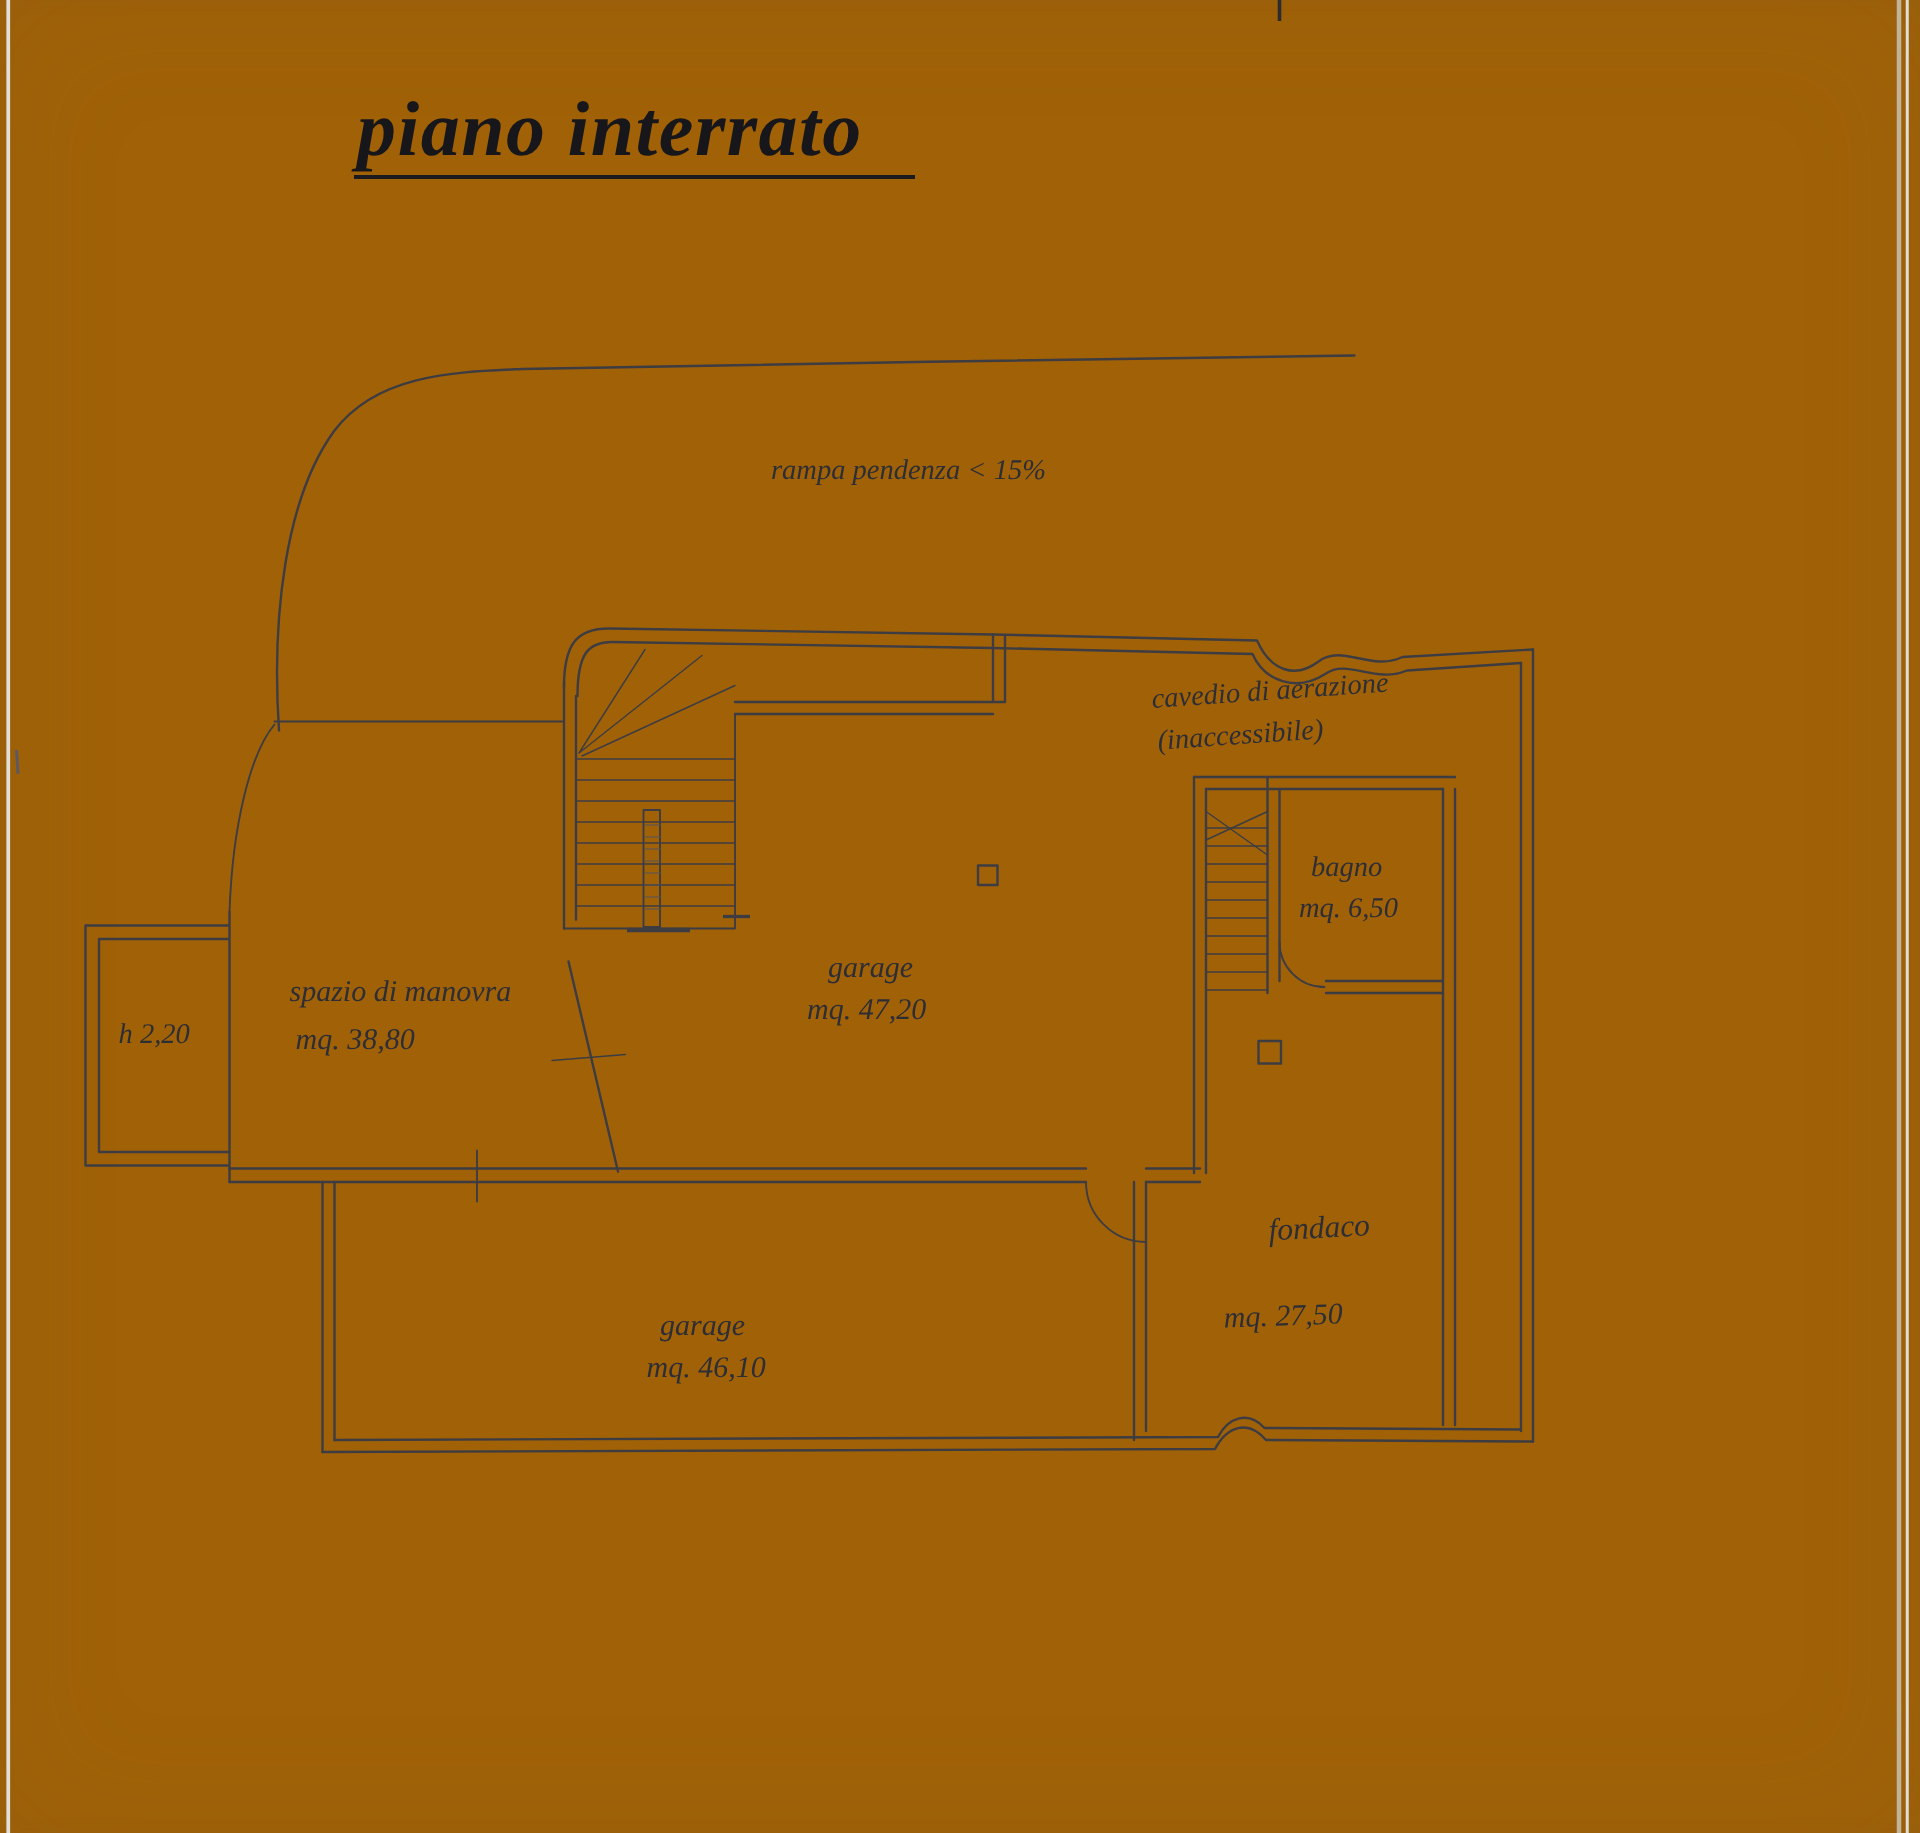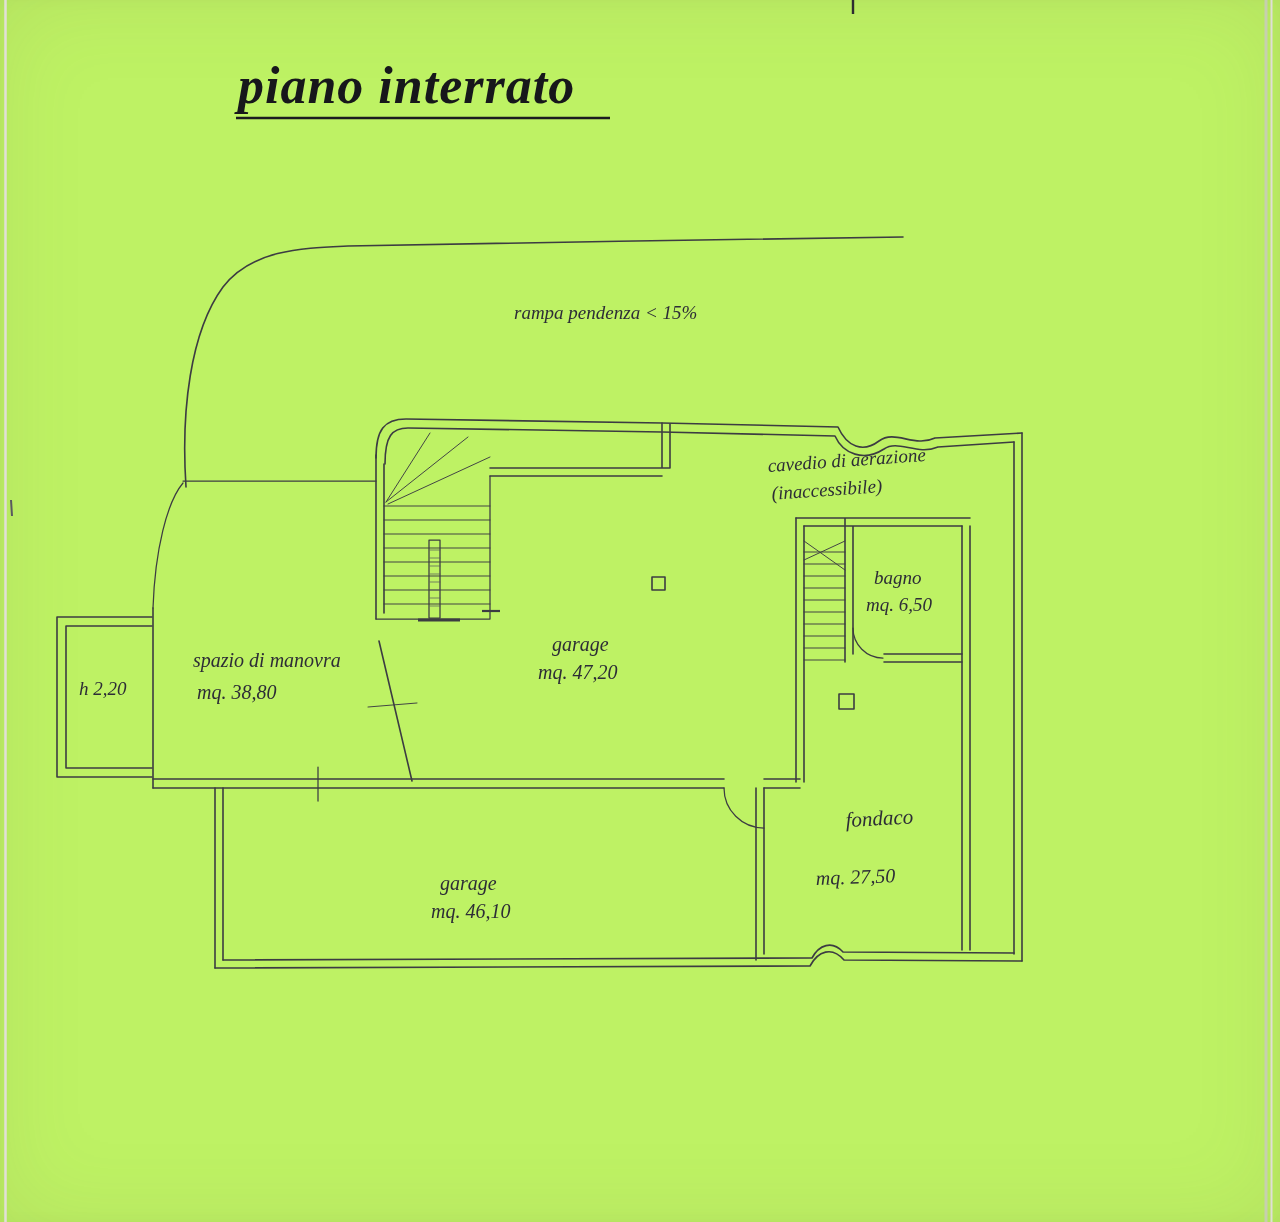--- a/index.html
+++ b/index.html
@@ -1,17 +1,17 @@
 <!DOCTYPE html>
 <html><head>
 <meta charset="utf-8">
 <style>
   html,body{margin:0;padding:0;background:#b9b7b1;}
   .page{
-    position:relative;width:1280px;height:1222px;background:#bef264;overflow:hidden;
+    position:relative;width:1280px;height:1222px;background:#a16207;overflow:hidden;
     box-shadow:inset 0 0 90px rgba(95,88,70,.10), inset 0 0 14px rgba(95,88,70,.05);
   }
   .page svg{position:absolute;left:0;top:0;display:block;}
   .w{fill:none;stroke-width:1.6;stroke-linecap:round;stroke-linejoin:round;}
   .w2{fill:none;stroke-width:1.25;stroke-linecap:round;stroke-linejoin:round;}
   .thin{fill:none;stroke-width:.95;stroke-linecap:round;}
   .hair{fill:none;stroke-width:.7;stroke-linecap:round;}
   .bold{fill:none;stroke-width:3;stroke-linecap:butt;}
   .tick{fill:none;stroke-width:2.2;stroke-linecap:butt;}
   .t{font-family:"Liberation Serif","DejaVu Serif",serif;font-style:italic;fill:#2d2d36;}

